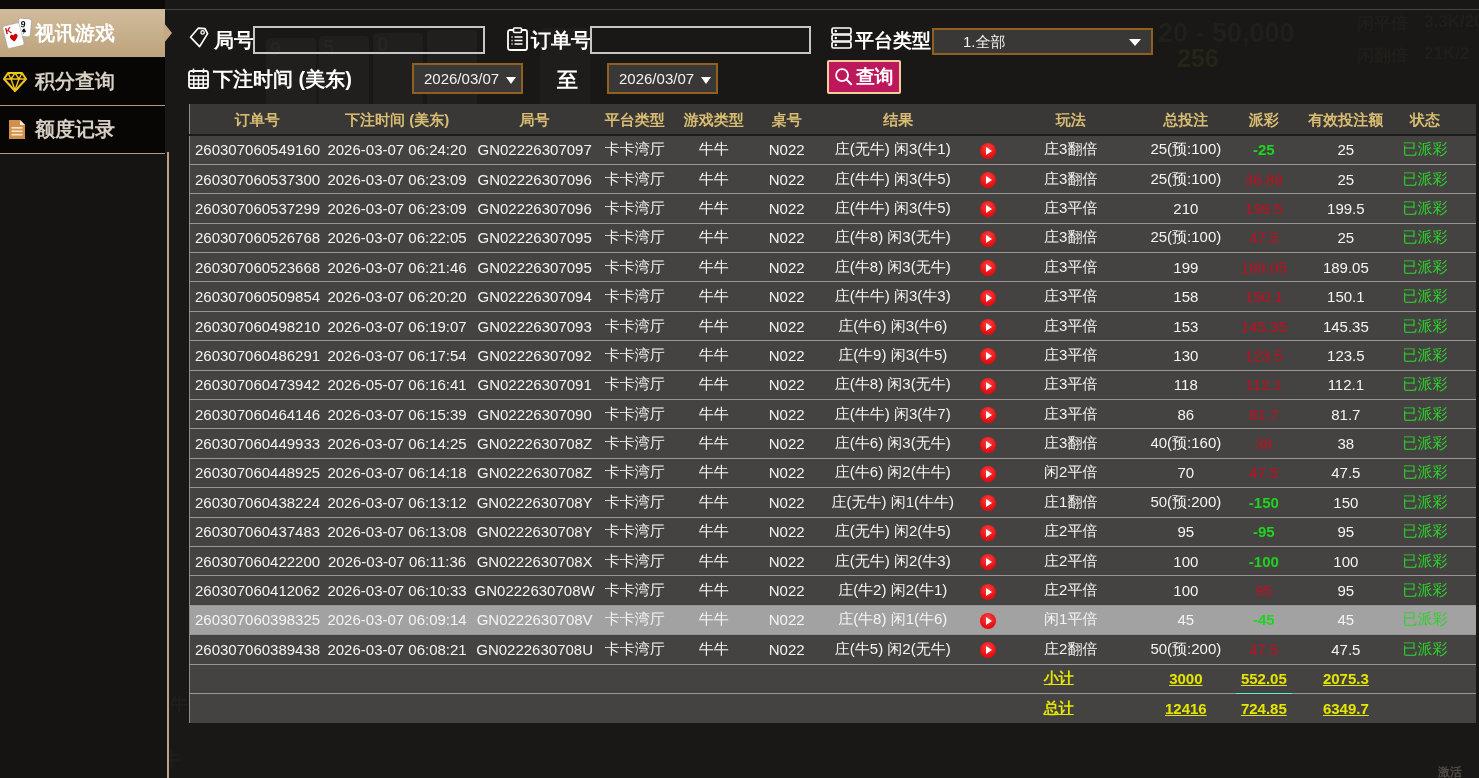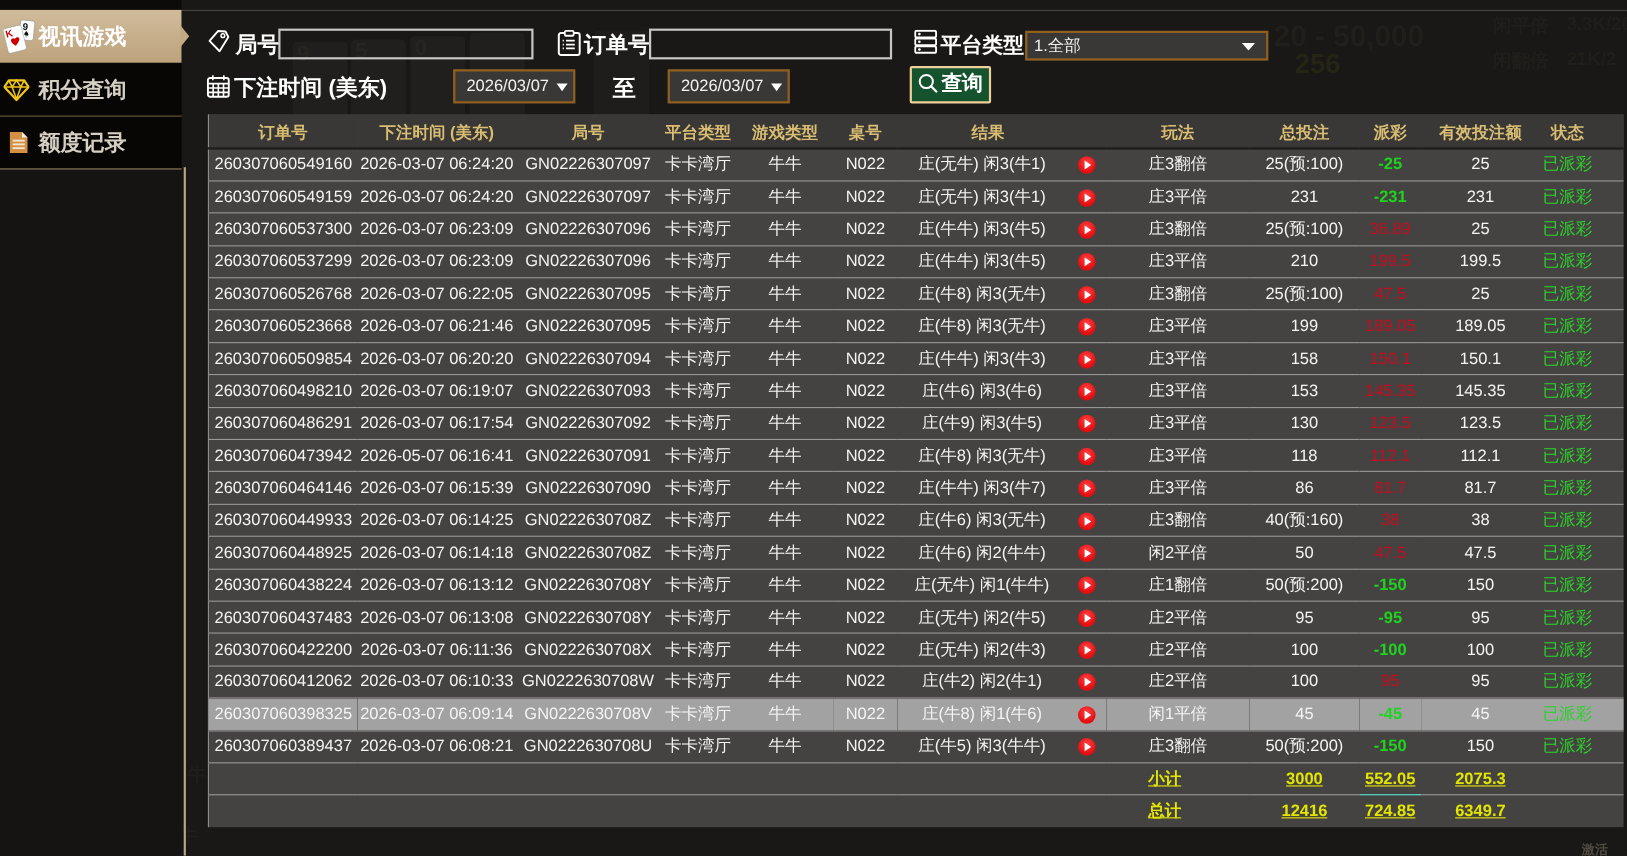--- a/index.html
+++ b/index.html
@@ -16,21 +16,21 @@
 #side .icon { position:absolute; left:2px; }
 #vline { position:absolute; left:166.5px; top:152px; width:2.5px; height:626px; background:#bba387; z-index:4; }
 
 .faint { position:absolute; color:#201f1b; font-weight:bold; }
 .fcard { position:absolute; background:#211f1d; border-radius:4px; }
 
 .flabel { position:absolute; color:#fff; font-size:20px; font-weight:bold; }
 .finput { position:absolute; height:28px; background:transparent; border:2px solid #c6c6c6; }
 .dsel { position:absolute; background:#3a3836; border:2px solid #92601e; color:#f2f2f2; font-size:15px; }
 .dtri { display:inline-block; width:0; height:0; border-left:5.5px solid transparent; border-right:5.5px solid transparent; border-top:7px solid #fff; margin-left:7px; }
-.qbtn { position:absolute; left:827px; top:60px; width:74px; height:34px; background:#14532d; border:2px solid #f0d09a; border-radius:2px; color:#fff; font-size:19px; font-weight:bold; line-height:29px; text-align:left; letter-spacing:-0.5px; }
+.qbtn { position:absolute; left:827px; top:60px; width:74px; height:34px; background:#be185d; border:2px solid #f0d09a; border-radius:2px; color:#fff; font-size:19px; font-weight:bold; line-height:29px; text-align:left; letter-spacing:-0.5px; }
 
 #tblwrap { position:absolute; left:189px; top:104px; width:1287px; height:674px; z-index:3; }
 table { border-collapse:collapse; table-layout:fixed; width:1287px; background:#454341; border-left:1px solid #8c8c8c; }
 th { padding-top:3px; height:31px; background:#393836; color:#d9bd72; font-size:15px; font-weight:bold; border-bottom:2px solid #1c1c1a; }
 td { height:29.4px; color:#f4f4f4; font-size:15px; text-align:center; border-bottom:1px solid #979797; white-space:nowrap; overflow:hidden; }
 td.l { text-align:left; padding-left:5px; }
 td.g,.g { color:#1ed41e;font-weight:bold; }
 td.r,.r { color:#c60d20; }
 td.st { color:#2bd32b; padding-right:26px; }
 tr.hl td { background:#a2a2a2; }
@@ -116,21 +116,21 @@
 <div class="finput" style="left:590px;top:26px;width:221px;"></div>
 <svg style="position:absolute;left:831px;top:27px" width="21" height="22" viewBox="0 0 21 22">
   <rect x="1" y="1" width="19" height="6" rx="1.5" fill="none" stroke="#fff" stroke-width="1.7"></rect>
   <rect x="1" y="8" width="19" height="6" rx="1.5" fill="none" stroke="#fff" stroke-width="1.7"></rect>
   <rect x="1" y="15" width="19" height="6" rx="1.5" fill="none" stroke="#fff" stroke-width="1.7"></rect>
   <circle cx="4.8" cy="4" r="1.2" fill="#fff"></circle>
   <circle cx="4.8" cy="11" r="1.2" fill="#fff"></circle>
   <circle cx="4.8" cy="18" r="1.2" fill="#fff"></circle>
 </svg>
 <div class="flabel" style="left:855px;top:28px;font-size:19px;">平台类型</div>
-<div class="dsel" style="left:932px;top:28px;width:221px;height:27px;line-height:23px;padding-left:6px;">1.全部<span style="position:absolute;right:10px;top:9px;width:0;height:0;border-left:6px solid transparent;border-right:6px solid transparent;border-top:7px solid #fff;"></span></div>
+<div class="dsel" style="left:932px;top:28px;width:221px;height:27px;line-height:23px;padding-left:29px;">1.全部<span style="position:absolute;right:10px;top:9px;width:0;height:0;border-left:6px solid transparent;border-right:6px solid transparent;border-top:7px solid #fff;"></span></div>
 
 <svg style="position:absolute;left:188px;top:68px" width="21" height="21" viewBox="0 0 21 21">
   <rect x="1" y="3" width="19" height="17" rx="2" fill="none" stroke="#fff" stroke-width="1.8"></rect>
   <path d="M5.5 0.5 V5 M15.5 0.5 V5 M1 8 H20 M5.8 8 V20 M10.5 8 V20 M15.2 8 V20 M1 12 H20 M1 16 H20" stroke="#fff" stroke-width="1.5"></path>
 </svg>
 <div class="flabel" style="left:213px;top:66px;">下注时间 (美东)</div>
 <div class="dsel" style="left:412px;top:63px;width:111px;height:31px;line-height:27px;padding-left:10px;">2026/03/07<span class="dtri"></span></div>
 <div class="flabel" style="left:557px;top:66px;font-size:21px;">至</div>
 <div class="dsel" style="left:607px;top:63px;width:111px;height:31px;line-height:27px;padding-left:10px;">2026/03/07<span class="dtri"></span></div>
 <div class="qbtn"><svg style="vertical-align:-4px;margin:0 2px 0 5px" width="20" height="20" viewBox="0 0 21 21">
@@ -182,35 +182,20 @@
             <td>N022</td>
             <td>庄(无牛) 闲3(牛1)</td>
             <td><span class="pb"><i></i></span></td>
             <td>庄3翻倍</td>
             <td>25(预:100)</td>
             <td class="g">-25</td>
             <td>25</td>
             <td class="st">已派彩</td>
           </tr>
 <tr>
-            <td class="l">260307060549159</td>
-            <td>2026-03-07 06:24:20</td>
-            <td>GN02226307097</td>
-            <td>卡卡湾厅</td>
-            <td>牛牛</td>
-            <td>N022</td>
-            <td>庄(无牛) 闲3(牛1)</td>
-            <td><span class="pb"><i></i></span></td>
-            <td>庄3平倍</td>
-            <td>231</td>
-            <td class="g">-231</td>
-            <td>231</td>
-            <td class="st">已派彩</td>
-          </tr>
-<tr>
             <td class="l">260307060537300</td>
             <td>2026-03-07 06:23:09</td>
             <td>GN02226307096</td>
             <td>卡卡湾厅</td>
             <td>牛牛</td>
             <td>N022</td>
             <td>庄(牛牛) 闲3(牛5)</td>
             <td><span class="pb"><i></i></span></td>
             <td>庄3翻倍</td>
             <td>25(预:100)</td>
@@ -356,21 +341,21 @@
 <tr>
             <td class="l">260307060448925</td>
             <td>2026-03-07 06:14:18</td>
             <td>GN0222630708Z</td>
             <td>卡卡湾厅</td>
             <td>牛牛</td>
             <td>N022</td>
             <td>庄(牛6) 闲2(牛牛)</td>
             <td><span class="pb"><i></i></span></td>
             <td>闲2平倍</td>
-            <td>50</td>
+            <td>70</td>
             <td class="r">47.5</td>
             <td>47.5</td>
             <td class="st">已派彩</td>
           </tr>
 <tr>
             <td class="l">260307060438224</td>
             <td>2026-03-07 06:13:12</td>
             <td>GN0222630708Y</td>
             <td>卡卡湾厅</td>
             <td>牛牛</td>
@@ -437,32 +422,32 @@
             <td>N022</td>
             <td>庄(牛8) 闲1(牛6)</td>
             <td><span class="pb"><i></i></span></td>
             <td>闲1平倍</td>
             <td>45</td>
             <td class="g">-45</td>
             <td>45</td>
             <td class="st">已派彩</td>
           </tr>
 <tr>
-            <td class="l">260307060389437</td>
+            <td class="l">260307060389438</td>
             <td>2026-03-07 06:08:21</td>
             <td>GN0222630708U</td>
             <td>卡卡湾厅</td>
             <td>牛牛</td>
             <td>N022</td>
-            <td>庄(牛5) 闲3(牛牛)</td>
-            <td><span class="pb"><i></i></span></td>
-            <td>庄3翻倍</td>
+            <td>庄(牛5) 闲2(无牛)</td>
+            <td><span class="pb"><i></i></span></td>
+            <td>庄2翻倍</td>
             <td>50(预:200)</td>
-            <td class="g">-150</td>
-            <td>150</td>
+            <td class="r">47.5</td>
+            <td>47.5</td>
             <td class="st">已派彩</td>
           </tr>
 </tbody>
 <tfoot>
 <tr>
             <td colspan="8" style="border-bottom:1px solid #979797;"></td>
             <td style="border-bottom:1px solid #979797;padding-right:24px;">小计</td>
             <td style="border-bottom:1px solid #979797;">3000</td>
             <td style="border-bottom:1px solid #5eead4;">552.05</td>
             <td style="border-bottom:1px solid #979797;">2075.3</td>

